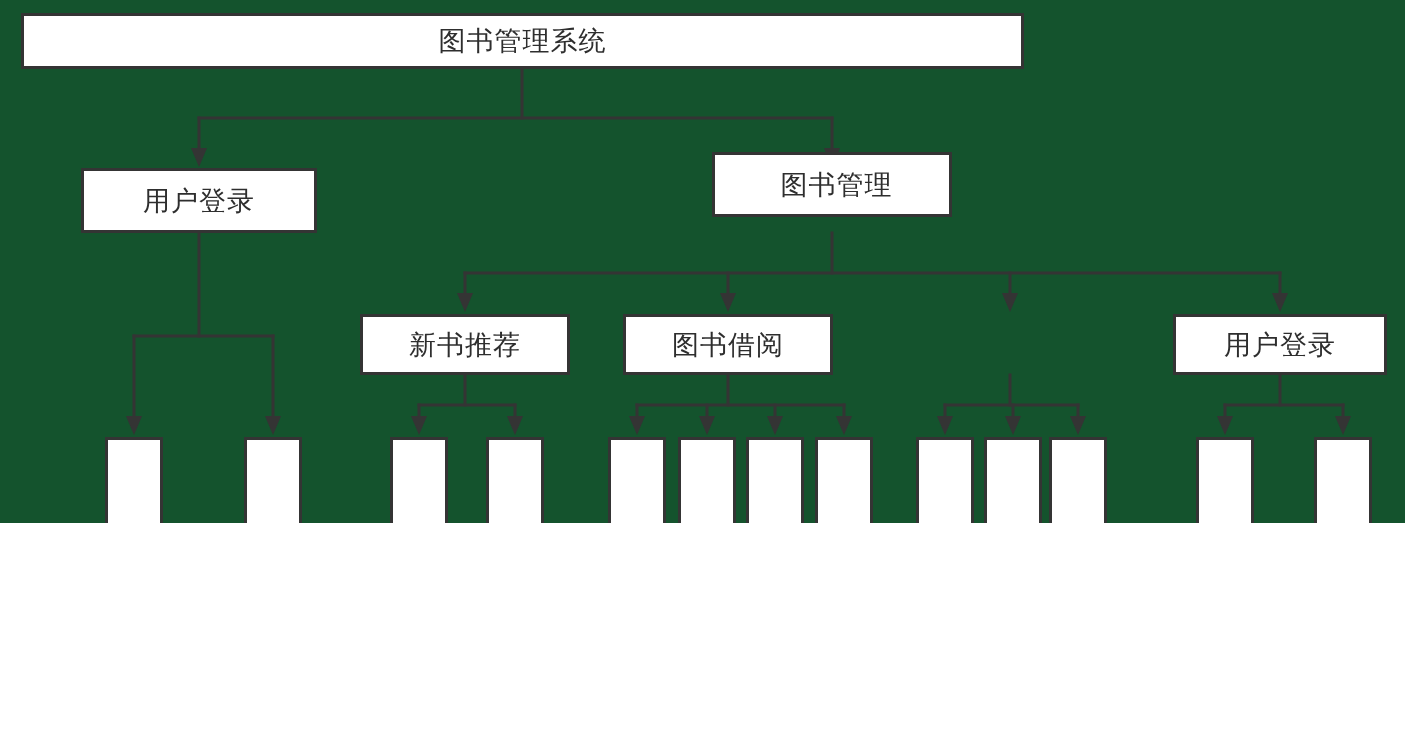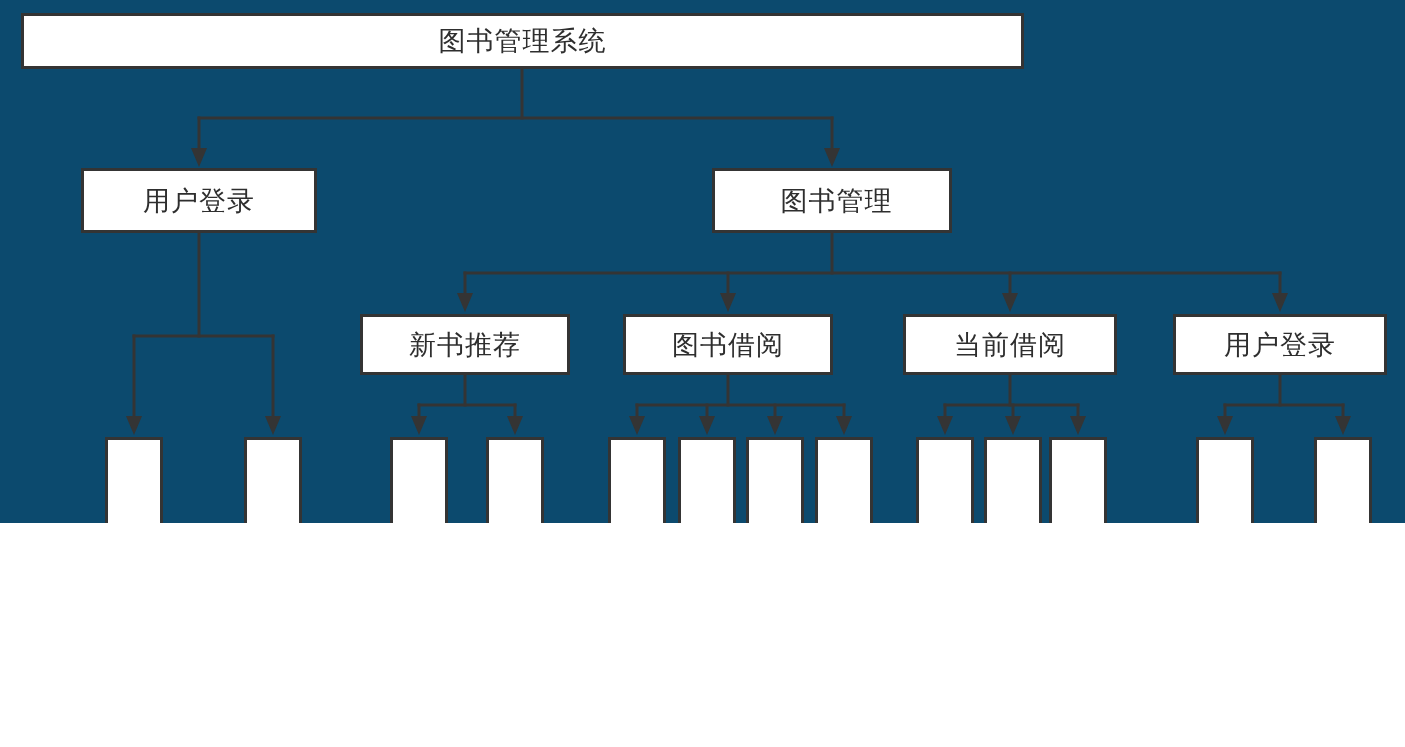--- a/index.html
+++ b/index.html
@@ -1,20 +1,20 @@
 <!DOCTYPE html>
 <html><head>
 <meta charset="utf-8">
 <style>
   html, body { margin: 0; padding: 0; background: #ffffff; }
   .canvas {
     position: relative;
     width: 1405px;
     height: 523px;
-    background: #0c4a6e;
+    background: #14532d;
     font-family: Liberation Mono, monospace;
     overflow: hidden;
   }
   .wires {
     position: absolute;
     left: 0; top: 0;
     width: 1405px; height: 747px;
   }
   .node {
     position: absolute;
@@ -31,21 +31,21 @@
   .v {
     writing-mode: vertical-rl;
     font-size: 26px;
     letter-spacing: 6px;
     line-height: 1.05;
   }
   
   .n-root        { left: 21px;   top: 13px;  width: 1003px; height: 56px; }
   
   .n-user-login  { left: 81px;   top: 168px; width: 236px; height: 65px; }
-  .n-book-mgmt   { left: 712px;  top: 168px; width: 240px; height: 65px; padding-left: 9px; }
+  .n-book-mgmt   { left: 712px;  top: 152px; width: 240px; height: 65px; padding-left: 9px; }
   
   .n-new-book    { left: 360px;  top: 314px; width: 210px; height: 61px; }
   .n-book-borrow { left: 623px;  top: 314px; width: 210px; height: 61px; }
   .n-cur-borrow  { left: 903px;  top: 314px; width: 214px; height: 61px; }
   .n-borrow-rec  { left: 1173px; top: 314px; width: 214px; height: 61px; }
   
   .leaf { top: 437px; width: 58px; height: 297px; }
   .l-login      { left: 105px; }
   .l-logout     { left: 244px; }
   .l-nb-query   { left: 390px; }
@@ -151,21 +151,20 @@
     </g>
   </svg>
 
   <div class="node h n-root">图书管理系统</div>
 
   <div class="node h n-user-login">用户登录</div>
   <div class="node h n-book-mgmt">图书管理</div>
 
   <div class="node h n-new-book">新书推荐</div>
   <div class="node h n-book-borrow">图书借阅</div>
-  <div class="node h n-cur-borrow">当前借阅</div>
   <div class="node h n-borrow-rec">用户登录</div>
 
   <div class="node v leaf l-login">用户登录</div>
   <div class="node v leaf l-logout">注销登录</div>
 
   <div class="node v leaf l-nb-query">查询图书</div>
   <div class="node v leaf l-nb-borrow">借阅图书</div>
 
   <div class="node v leaf l-bb-query">查询图书</div>
   <div class="node v leaf l-bb-add">新增图书（管理员）</div>

